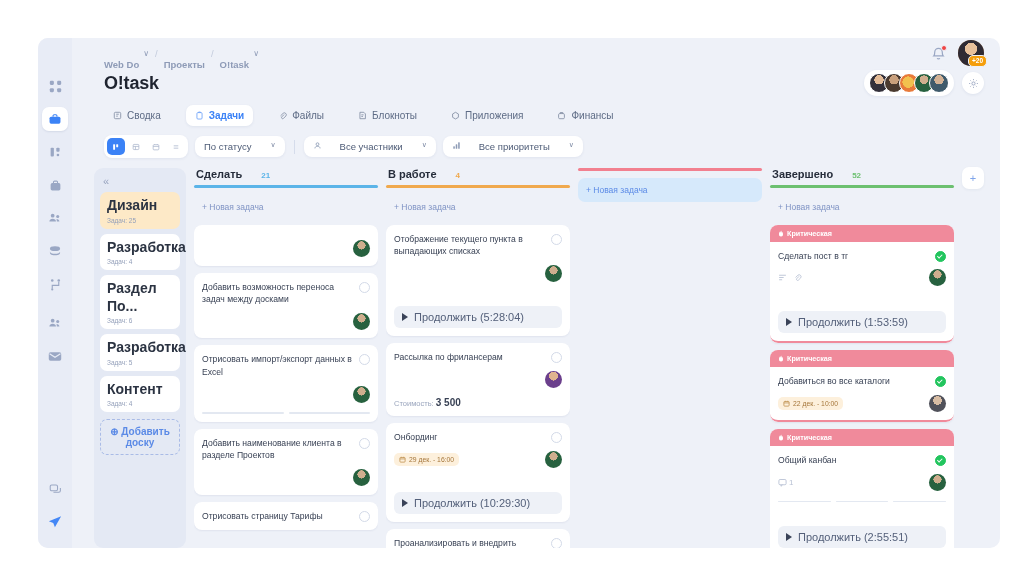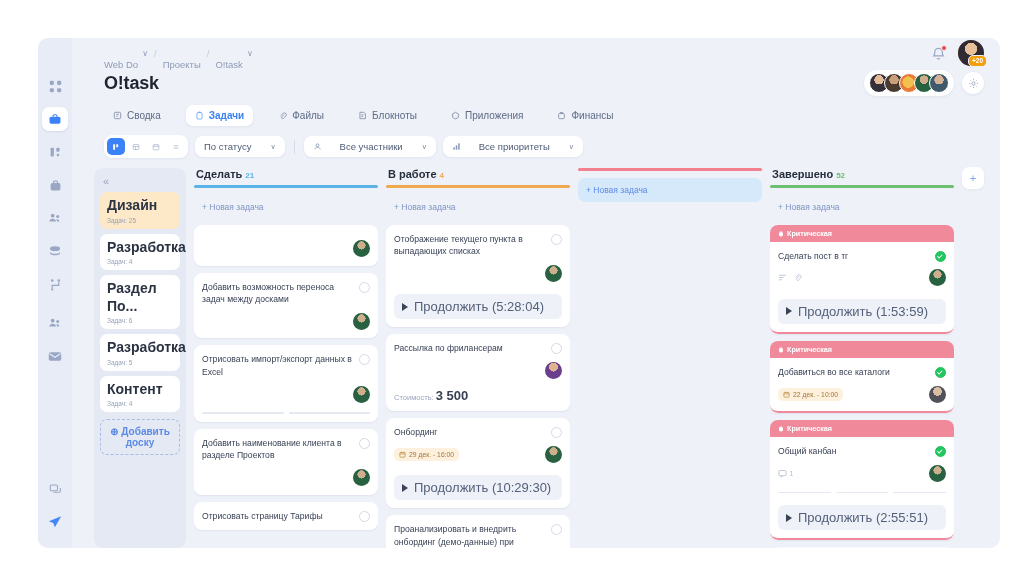--- a/index.html
+++ b/index.html
@@ -41,21 +41,21 @@
 
   
   .main { flex: 1; display: flex; flex-direction: column; min-width: 0; }
 
   
   .topbar {
     height: 30px; display: flex; align-items: center;
     padding: 0 16px 0 32px; flex: none;
   }
   .crumb { font-size: 9.5px; color: #8e9bb7; display: flex; align-items: center; }
-  .crumb b { font-weight: 400; color: #8e9bb7; margin-top: 23px; }
+  .crumb b { font-weight: 700; color: #8e9bb7; margin-top: 23px; }
   .crumb .sep { margin: 0 6px; color: #c3cbdd; }
   .chev { margin-left: 4px; font-size: 8px; color: #8e9bb7; }
   .topbar-right { margin-left: auto; display: flex; align-items: center; gap: 12px; }
   .bell { position: relative; width: 15px; height: 15px; color: #9aa7c4; }
   .bell .dot {
     position: absolute; right: -1px; top: -1px;
     width: 6px; height: 6px; border-radius: 50%;
     background: #ef4444; border: 1.2px solid #eef1f8;
   }
   .me-avatar {
@@ -111,21 +111,21 @@
     background: #fff; border-radius: 8px; padding: 3px;
     box-shadow: 0 1px 3px rgba(40,60,110,.07);
   }
   .vbtn {
     width: 18px; height: 17px; border-radius: 5px;
     display: flex; align-items: center; justify-content: center;
     color: #aab5cc;
   }
   .vbtn.active { background: #3b82f6; color: #fff; }
   .pill {
-    display: flex; align-items: center; gap: 18px;
+    display: flex; align-items: flex-start; gap: 18px;
     background: #fff; border-radius: 8px;
     padding: 5px 9px; font-size: 9.5px; color: #4c5a75;
     box-shadow: 0 1px 3px rgba(40,60,110,.07); white-space: nowrap;
   }
   .pill .cv { font-size: 7px; color: #7b88a3; margin-left: 1px; }
   .divider-v { width: 1px; height: 14px; background: #d5dceb; margin: 0 2px; }
 
   
   .board {
     flex: 1; display: flex; gap: 8px;
@@ -149,21 +149,21 @@
   .bi-sub { font-size: 6.5px; color: #94a0ba; margin-top: 2px; }
   .add-board {
     border: 1px dashed #a9bbe6; border-radius: 7px;
     color: #5b8ae6; font-size: 10px; font-weight: 600;
     padding: 6px 4px; text-align: center; margin-top: 2px;
   }
 
   
   .cols { flex: 1; display: flex; gap: 8px; min-width: 0; }
   .col { flex: 1; min-width: 0; display: flex; flex-direction: column; }
-  .col-head { display: flex; align-items: baseline; gap: 3px; padding: 0 2px 5px; }
+  .col-head { display: flex; align-items: baseline; gap: 19px; padding: 0 2px 5px; }
   .col-title { font-size: 11px; font-weight: 700; color: #262d3b; }
   .col-count { font-size: 8px; font-weight: 600; }
   .col-bar { height: 2.5px; border-radius: 2px; }
   .new-task {
     font-size: 8.5px; color: #7f93c4;
     padding: 7px 8px; border-radius: 7px; margin: 7px 0 6px;
   }
   .new-task.hl { background: #d6e9fb; color: #5b8ae6; }
   .col-body { flex: 1; overflow: hidden; display: flex; flex-direction: column; gap: 7px; }
 
@@ -192,26 +192,26 @@
   .meta-row { display: flex; align-items: center; gap: 6px; margin-top: 7px; min-height: 18px; }
   .meta-icons { display: flex; align-items: center; gap: 6px; color: #b9c2d5; font-size: 8px; }
   .meta-icons span { display: flex; align-items: center; gap: 2px; }
   .avatar { width: 17px; height: 17px; border-radius: 50%; margin-left: auto; flex: none; }
   .date-chip {
     display: flex; align-items: center; gap: 3px;
     background: #fdf0dc; color: #a5763a;
     font-size: 6.8px; padding: 3px 5px; border-radius: 5px;
   }
   .cost { font-size: 7.5px; color: #9aa5bd; margin-top: 8px; }
-  .cost b { color: #384154; font-size: 13px; }
+  .cost b { color: #384154; font-size: 10px; }
   .timer {
     display: flex; align-items: center; gap: 6px;
     background: #eef1f7; border-radius: 6px;
-    padding: 5px 8px; margin-top: 12px;
-    font-size: 13px; color: #54607a;
+    padding: 5px 8px; margin-top: 24px;
+    font-size: 11px; color: #54607a;
   }
   .timer .play {
     width: 0; height: 0; flex: none;
     border-left: 6px solid #3a4358;
     border-top: 4px solid transparent; border-bottom: 4px solid transparent;
   }
   .segs { display: flex; gap: 5px; margin-top: 9px; }
   .segs i { flex: 1; height: 1.5px; background: #e3e8f1; border-radius: 2px; }
   .prio-card { background: #fff; border-radius: 8px; overflow: hidden; flex: none; box-shadow: 0 1px 2px rgba(40,60,110,.07); }
   .prio-head {

